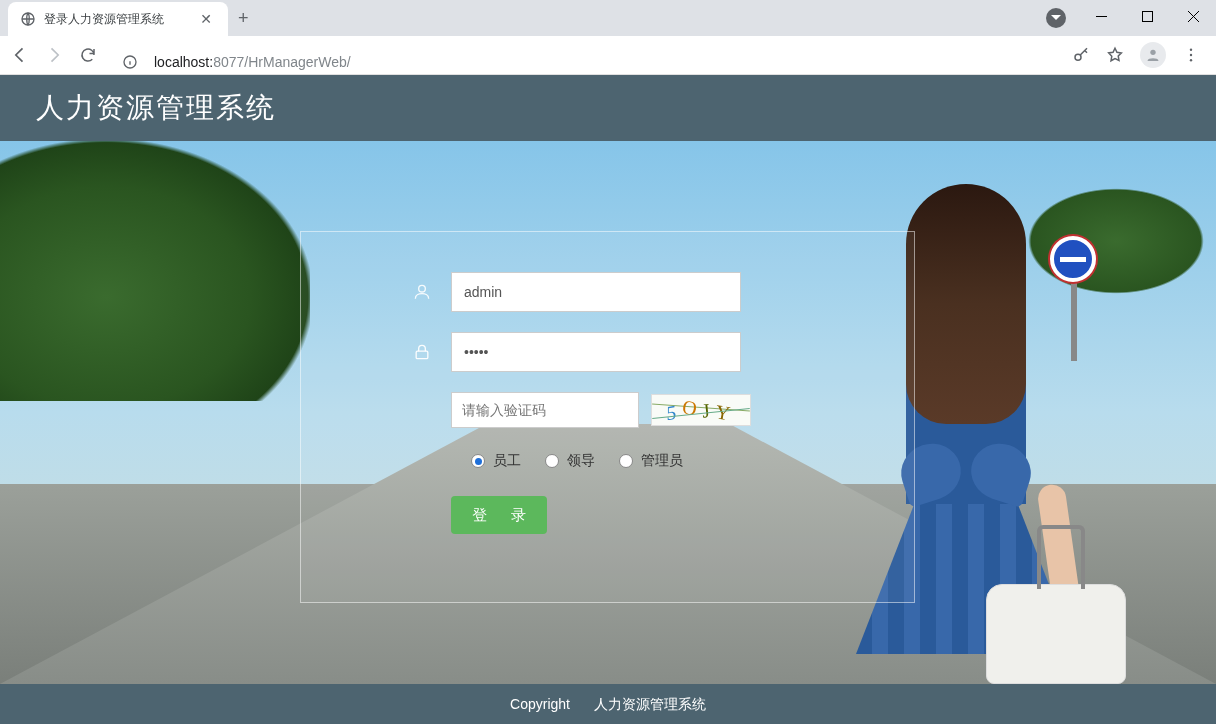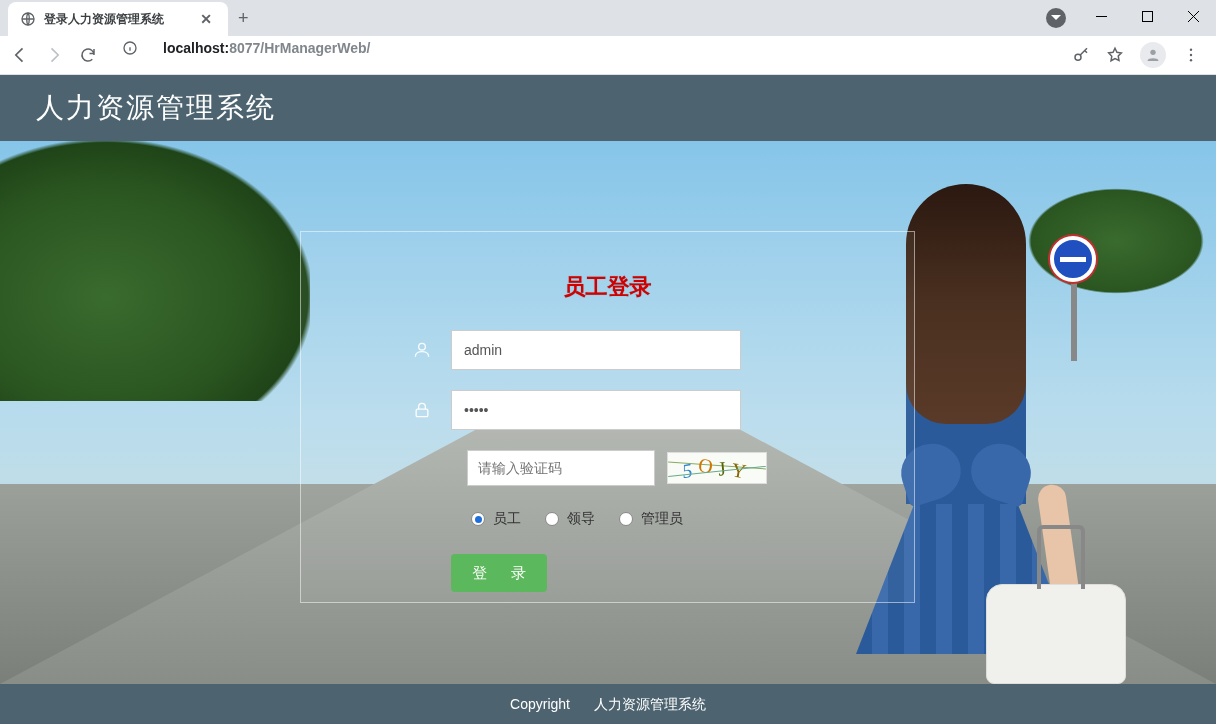--- a/index.html
+++ b/index.html
@@ -26,21 +26,20 @@
       display: flex;
       align-items: center;
       background: #fff;
       height: 34px;
       padding: 0 12px;
       border-radius: 8px 8px 0 0;
       margin-top: 2px;
       margin-left: 8px;
       gap: 8px;
       min-width: 220px;
-      font-weight: bold;
     }
     .tab .globe-icon {
       width: 16px; height: 16px;
       color: #5f6368;
     }
     .tab-title { font-size: 12px; color: #3c4043; flex: 1; }
     .tab-close { color: #5f6368; font-size: 14px; cursor: pointer; padding: 0 4px;}
     .new-tab { color: #5f6368; font-size: 18px; padding: 0 10px; cursor: pointer;}
     .window-controls {
       position: absolute; right: 0; top: 0;
@@ -65,27 +64,26 @@
       gap: 14px;
     }
     .nav-btn {
       color: #5f6368; display: flex; align-items: center; cursor: pointer;
       width: 20px; height: 20px; justify-content: center;
     }
     .nav-btn.disabled { color: #bdc1c6; }
     .address-bar {
       flex: 1;
       display: flex;
-      align-items: flex-start;
+      align-items: flex-end;
       height: 30px;
       border-radius: 15px;
       padding: 0 4px 0 10px;
-      gap: 25px;
+      gap: 16px;
       font-size: 14px;
-      font-weight: bold;
     }
     .info-icon {
       width: 16px; height: 16px; color: #5f6368;
     }
     .url-text { color: #202124; }
     .url-muted { color: #80868b; }
     .toolbar-right { display: flex; align-items: center; gap: 16px; padding-right: 6px;}
     .toolbar-right .icon { width: 18px; height: 18px; color: #5f6368; cursor: pointer;}
     .avatar-circle {
       width: 26px; height: 26px; border-radius: 50%;
@@ -207,21 +205,21 @@
     .field-icon { width: 22px; color: rgba(255,255,255,0.9); display:flex; justify-content:center;}
     .text-input {
       width: 290px; height: 40px;
       border: 1px solid #ccc;
       background: #fff;
       padding: 0 12px;
       font-size: 14px;
       color: #555;
     }
     .text-input::placeholder { color: #aaa; }
-    .captcha-row { display: flex; align-items: center; gap: 12px; margin-left: 56px; margin-bottom: 24px;}
+    .captcha-row { display: flex; align-items: center; gap: 12px; margin-left: 40px; margin-bottom: 24px;}
     .captcha-input {
       width: 188px; height: 36px; border: 1px solid #ccc; background: #fff;
       padding: 0 10px; font-size: 14px; color: #888;
     }
     .captcha-img {
       width: 100px; height: 32px; background: #f9fbf7;
       border: 1px solid #ddd; position: relative;
       display: flex; align-items: center; justify-content: center;
       font-family: serif; font-size: 20px; letter-spacing: 6px;
       overflow: hidden;
@@ -375,21 +373,20 @@
     <div class="person">
       <div class="skirt"></div>
       <div class="dress-top"></div>
       <div class="bow"></div>
       <div class="hair"></div>
       <div class="arm"></div>
       <div class="suitcase"></div>
     </div>
 
     <div class="login-box">
-      <div class="login-title">员工登录</div>
 
       <div class="form-row">
         <span class="field-icon">
           <svg viewBox="0 0 24 24" width="20" height="20" fill="none" stroke="rgba(255,255,255,0.9)" stroke-width="1.6">
               <circle cx="12" cy="8" r="4"></circle>
               <path d="M4 20c0-4 4-6 8-6s8 2 8 6"></path>
             </svg>
         </span>
         <input class="text-input" type="text" value="admin" style="">
       </div>

